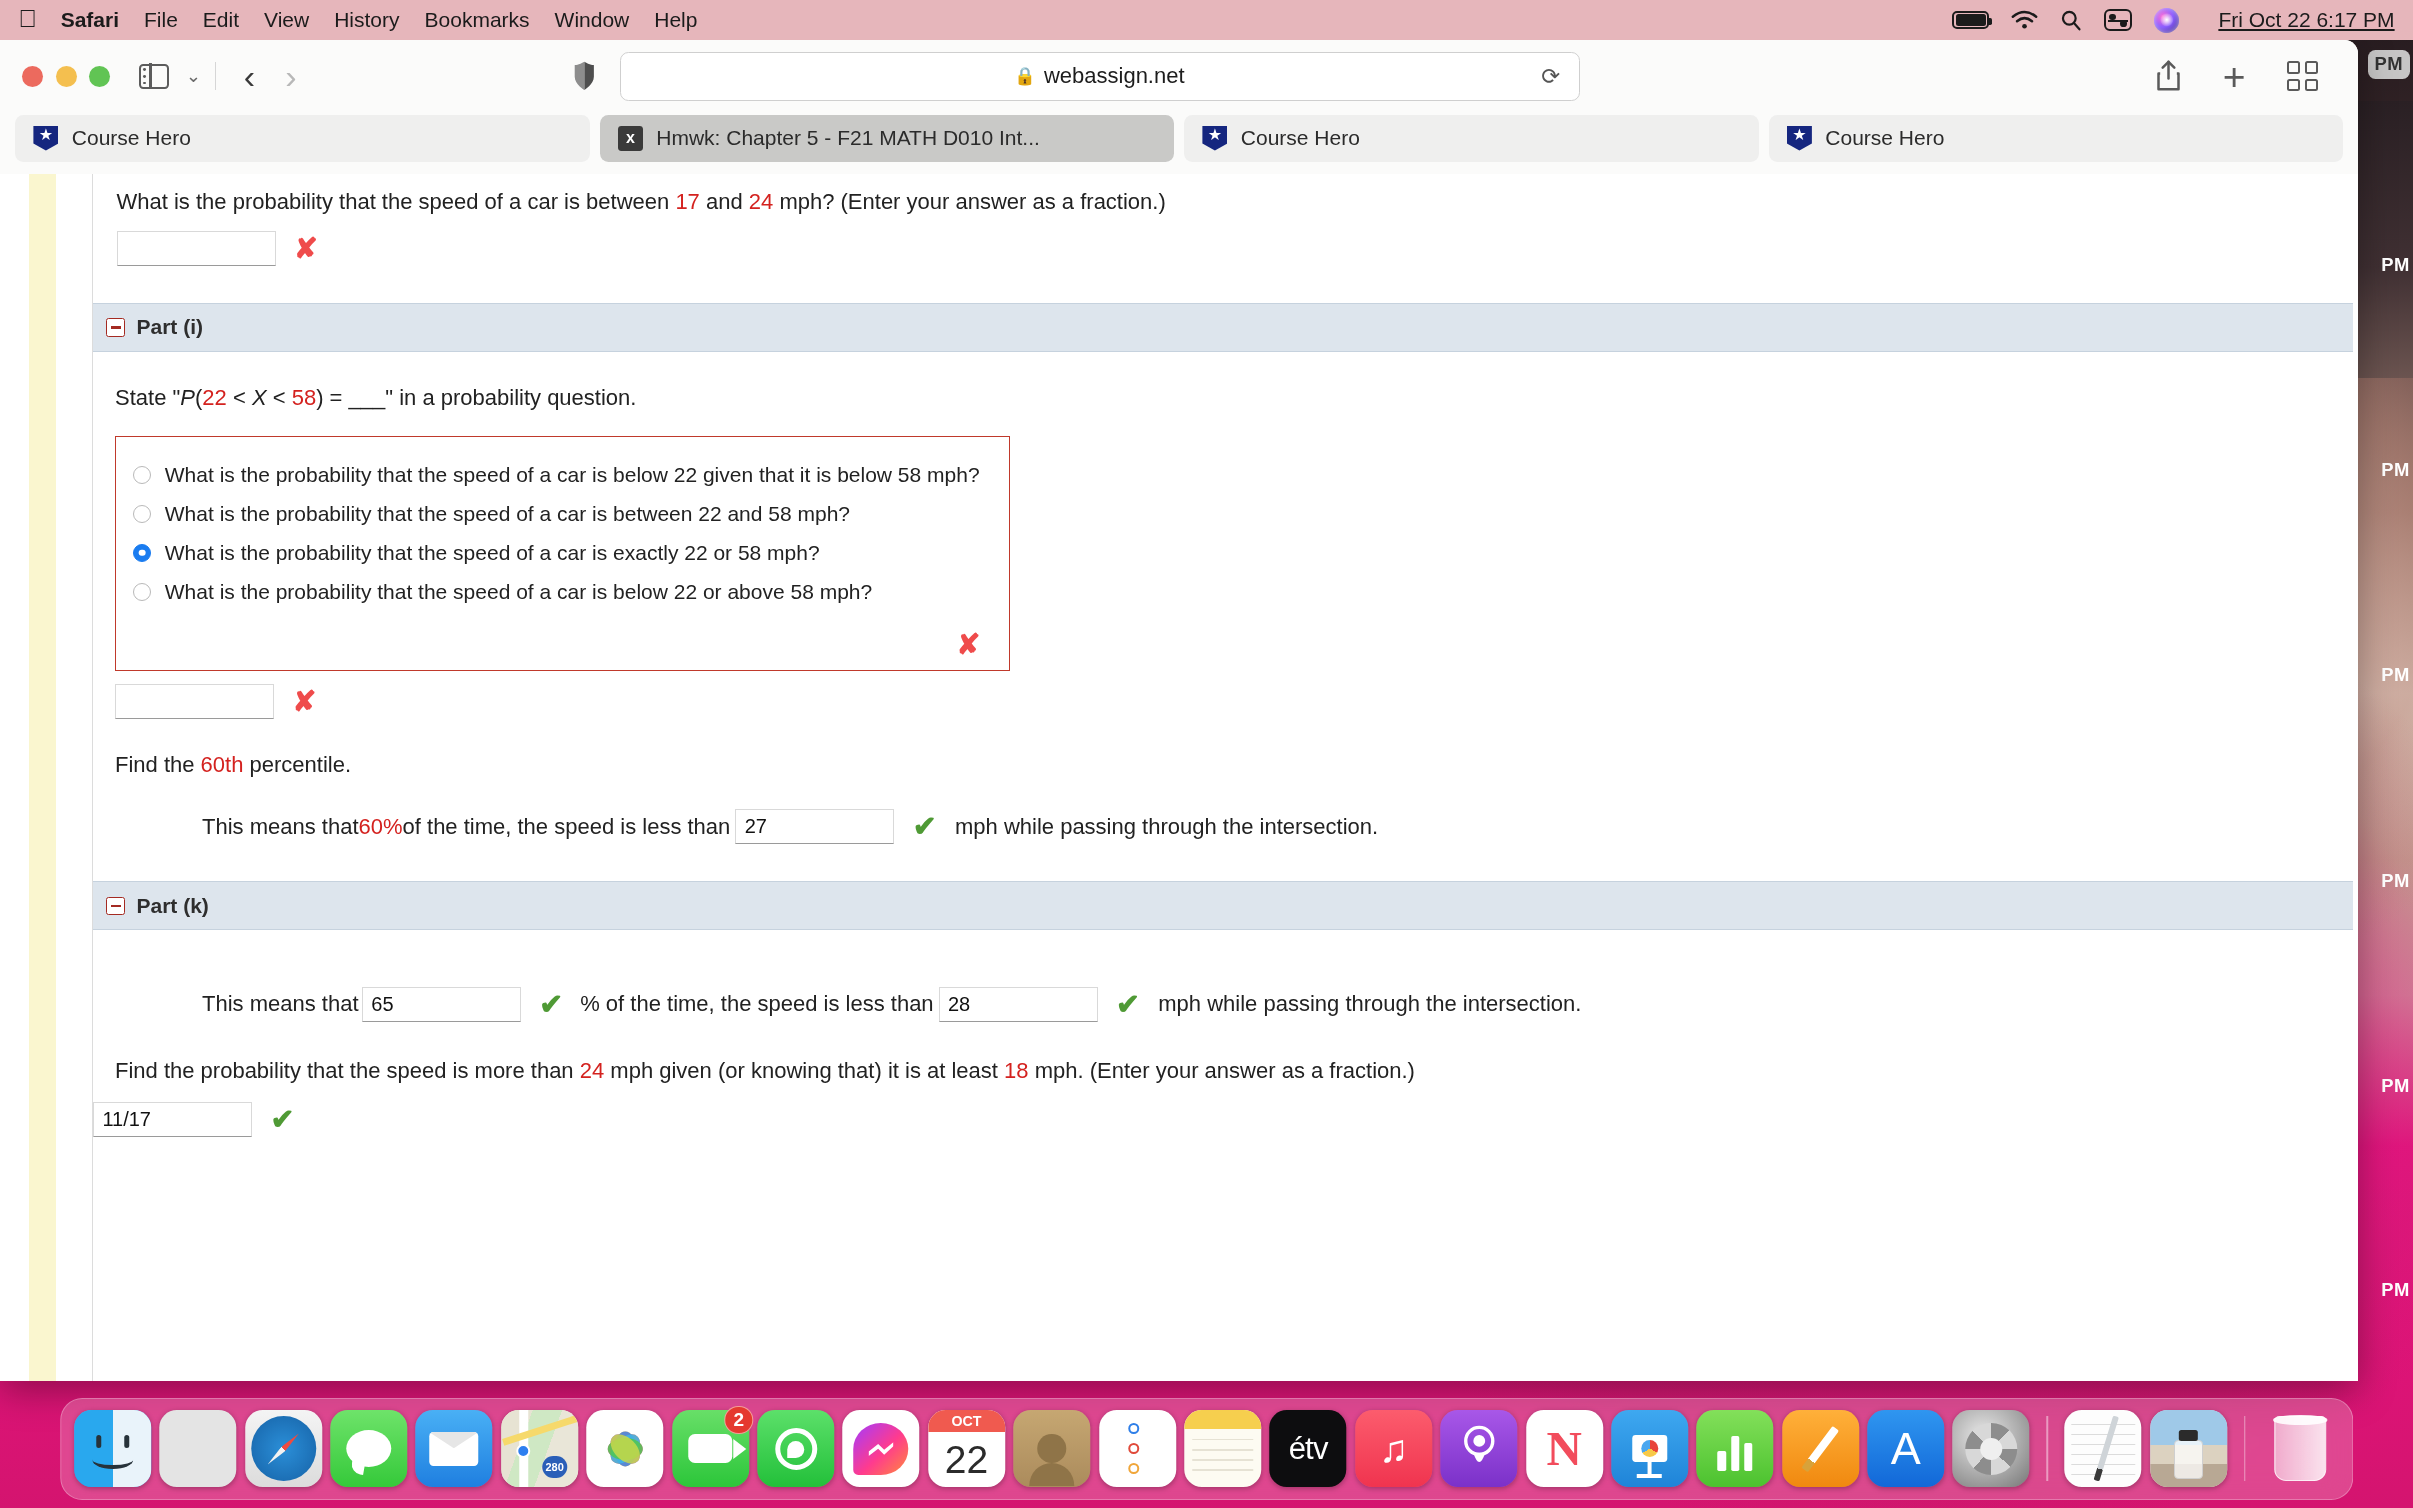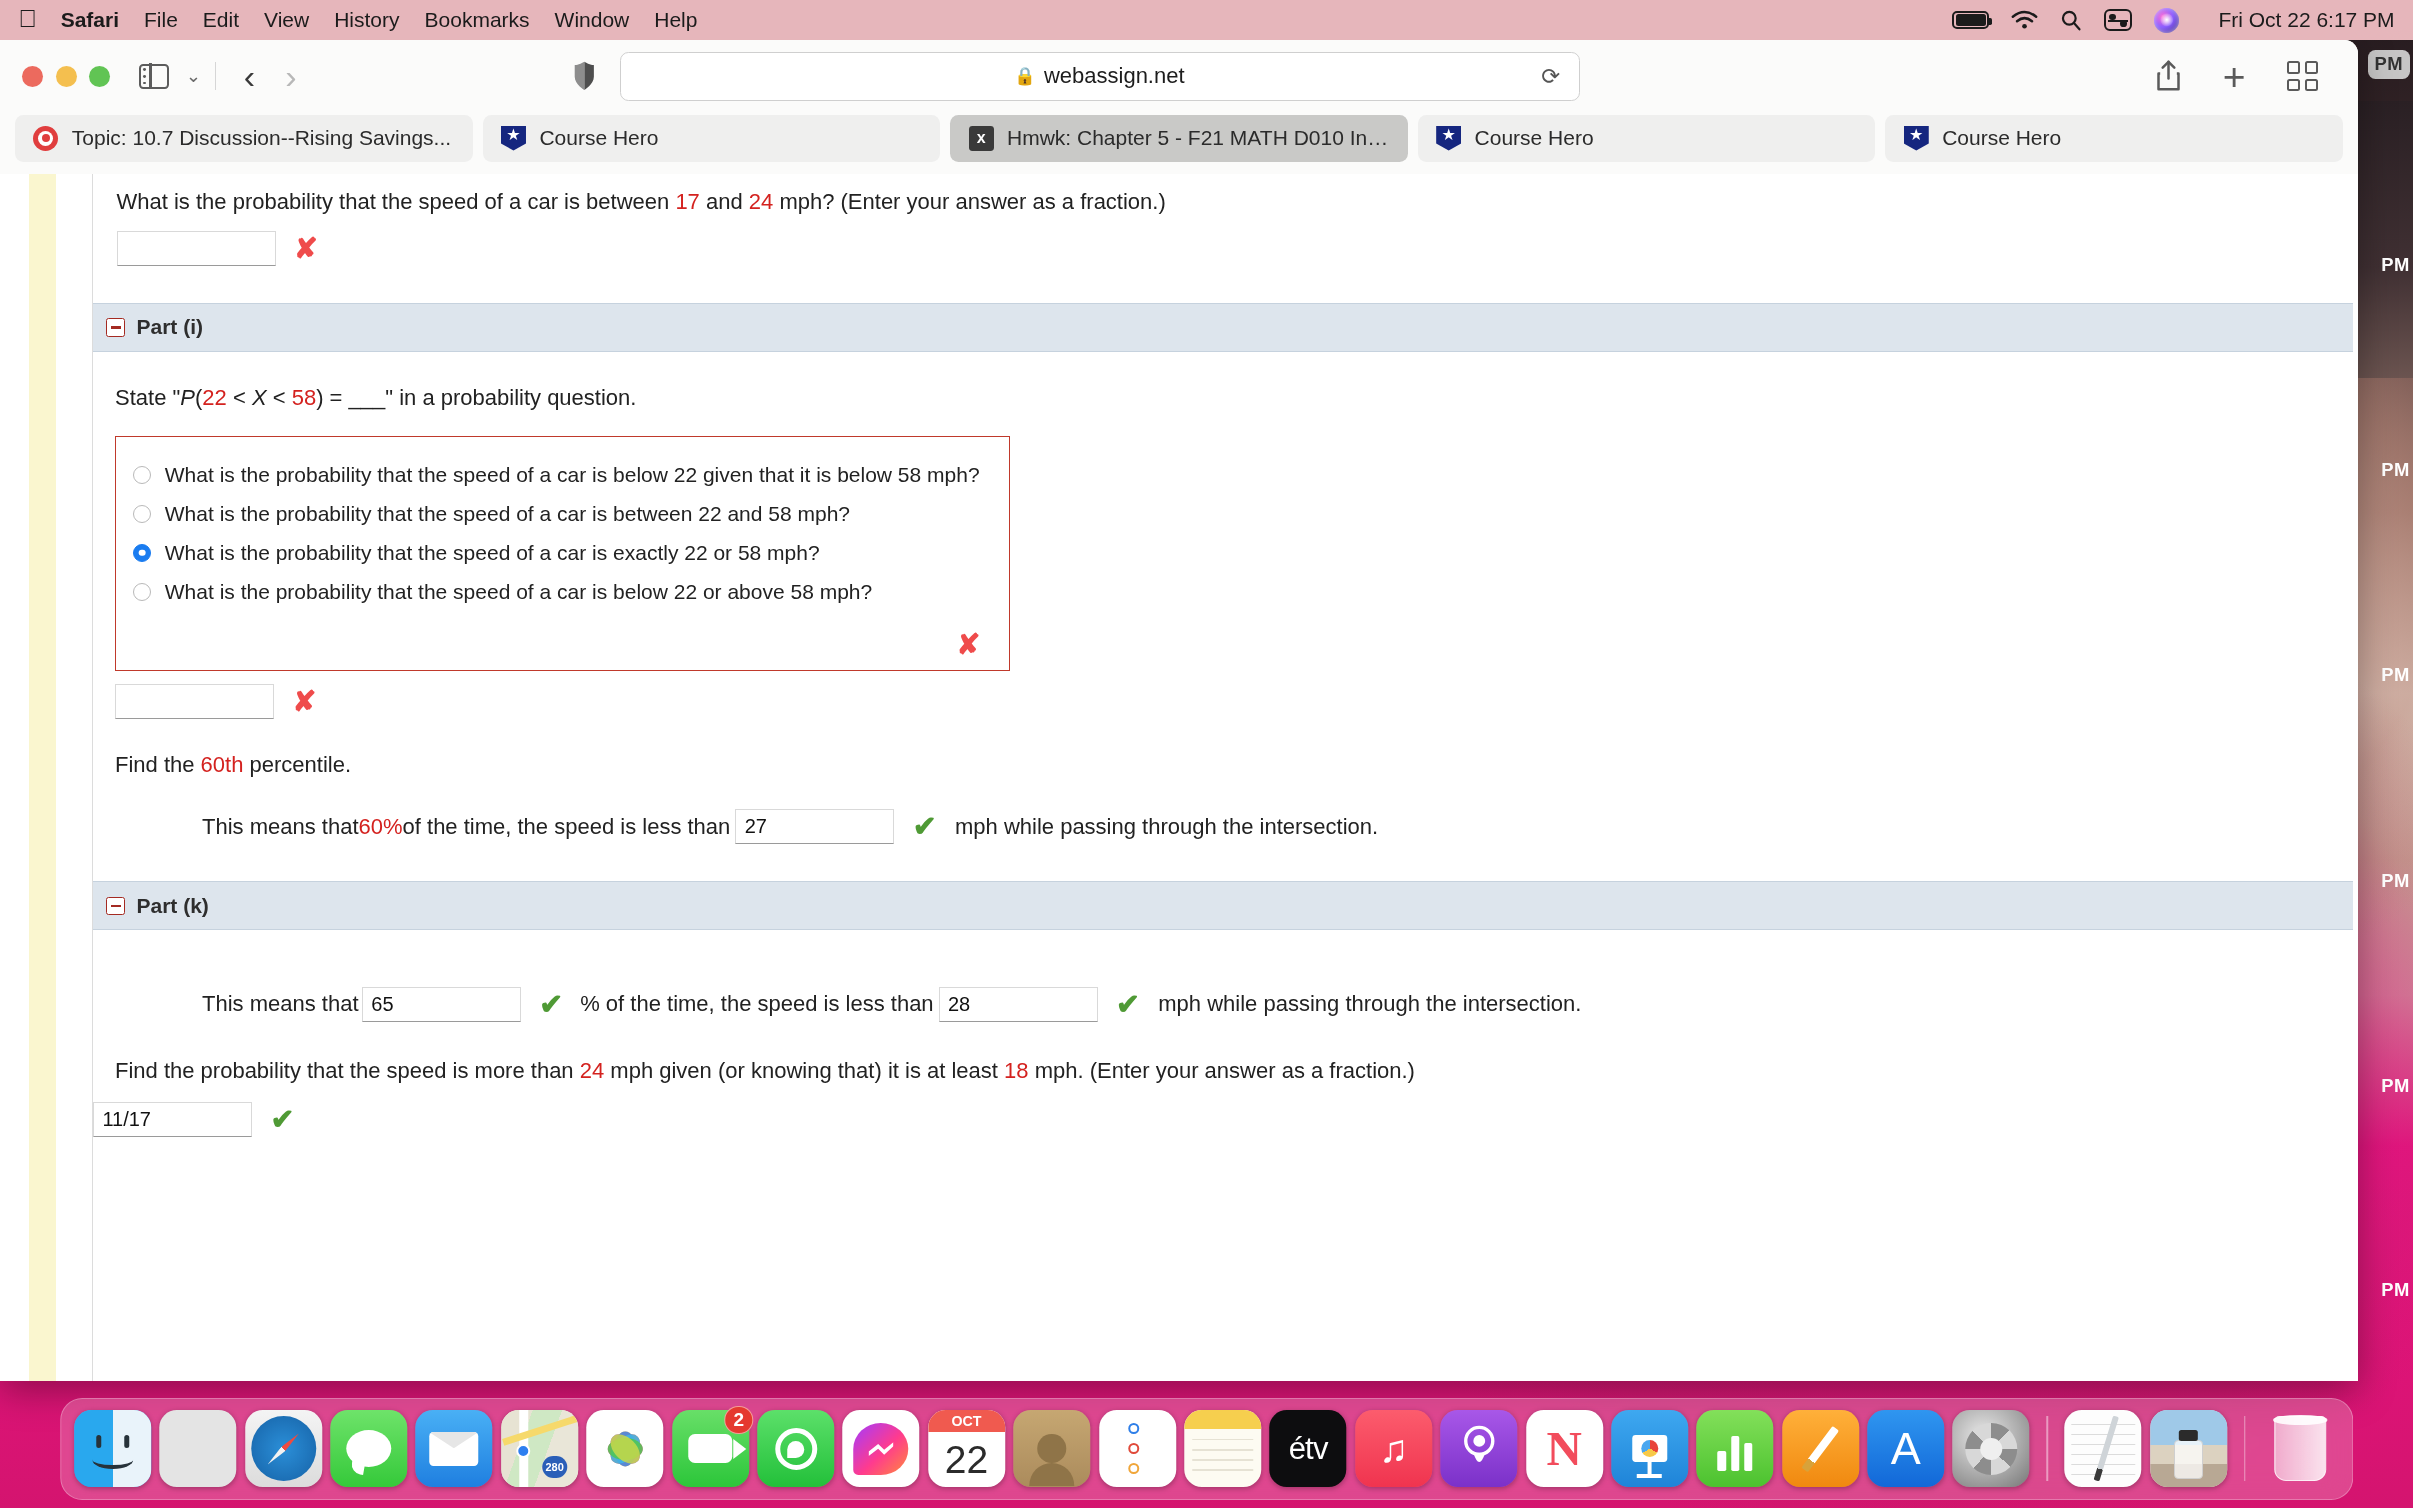--- a/index.html
+++ b/index.html
@@ -34,21 +34,21 @@
     padding: 0 18.4px;
     font-size: 21px;
     color: #1b1b1b;
     z-index: 60;
   }
   .menubar .apple { font-size: 25px; margin-right: 23.5px; line-height: 1; padding-bottom: 3.4px;}
   .menubar .mi { margin-right: 25px; white-space: nowrap; }
   .menubar .mi.bold { font-weight: bold; }
   .menubar .spacer { flex: 1; }
   .menubar .right-item { margin-left: 22px; display: flex; align-items: center; }
-  .mb-clock { font-size: 21px; margin-left: 39px; white-space: nowrap; }
+  .mb-clock { font-size: 21px; margin-left: 39px; white-space: nowrap; text-decoration: underline; }
 
   .battery-icon { width: 37px; height: 18.4px; border: 2.1px solid #1b1b1b; border-radius: 5px; position: relative; }
   .battery-icon::after { content:""; position:absolute; right:-5px; top:5px; width:3.4px; height:7.5px; background:#1b1b1b; border-radius:0 1.7px 1.7px 0;}
   .battery-icon::before { content:""; position:absolute; left:1.7px; top:1.7px; bottom:1.7px; width:30px; background:#1b1b1b; border-radius:2.5px;}
   .cc-icon { width: 28.5px; height: 22px; border: 2.1px solid #1b1b1b; border-radius: 5.9px; position: relative; }
   .cc-icon i { position:absolute; display:block; background:#1b1b1b; border-radius:50%; width:6.7px; height:6.7px;}
   .cc-icon i.a { left: 3.4px; top: 2.5px; }
   .cc-icon i.b { right: 3.4px; bottom: 2.5px; }
   .cc-icon u { position:absolute; left:2.5px; right:2.5px; height:1.7px; background:#1b1b1b; top:9.2px;}
   .siri-icon { width:25px; height:25px; border-radius:50%;
@@ -364,24 +364,20 @@
           <span></span>
           <span></span>
           <span></span>
           <span></span>
         </span>
     </div>
   </div>
 
   <div class="tabbar">
     <div class="tab">
-      <span class="fav fav-canvas"></span>
-      <span class="label">Topic: 10.7 Discussion--Rising Savings...</span>
-    </div>
-    <div class="tab">
       <span class="fav fav-ch"></span>
       <span class="label">Course Hero</span>
     </div>
     <div class="tab active">
       <span class="fav fav-x">x</span>
       <span class="label">Hmwk: Chapter 5 - F21 MATH D010 Int...</span>
     </div>
     <div class="tab">
       <span class="fav fav-ch"></span>
       <span class="label">Course Hero</span>

